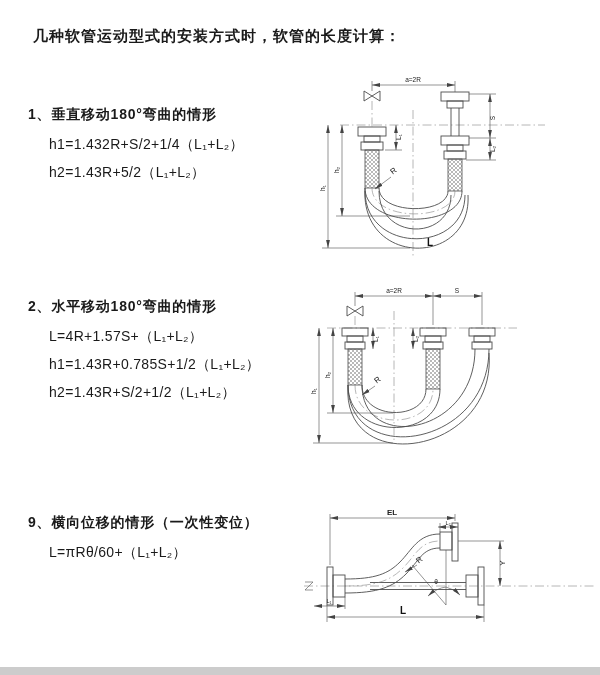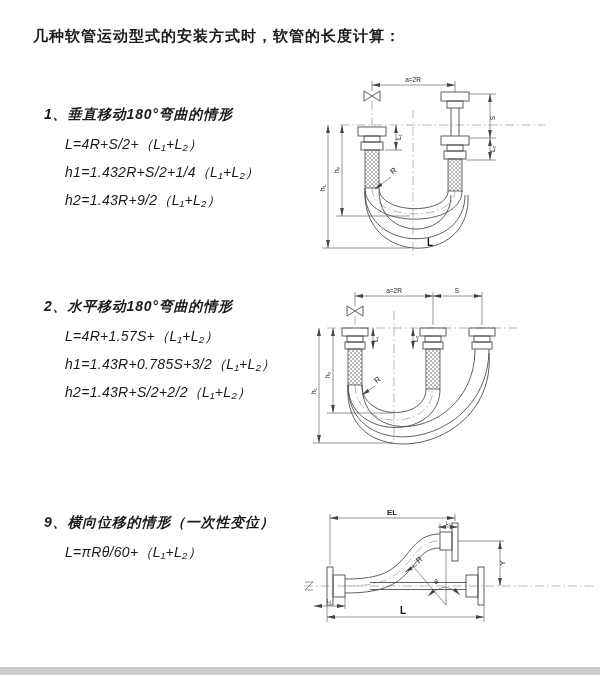--- a/index.html
+++ b/index.html
@@ -6,21 +6,21 @@
   .page{
     position:relative;width:600px;height:675px;background:#ffffff;
     overflow:hidden;
     font-family:"Liberation Sans","DejaVu Sans",sans-serif;
     color:#1a1a1a;
   }
   .title{
     position:absolute;left:33px;top:27px;
     font-size:15px;font-weight:700;letter-spacing:1px;
   }
-  .sec{position:absolute;left:44px;width:290px;font-style:italic;}
+  .sec{position:absolute;left:28px;width:290px;}
   .sec .heading{font-size:14px;font-weight:700;letter-spacing:0.8px;height:30px;}
   .sec .formula{font-size:14px;letter-spacing:0.3px;padding-left:21px;height:28px;}
   .diag{position:absolute;}
   
   .obj{stroke:#4d4d4d;stroke-width:0.9;fill:none;}
   .thin{stroke:#4d4d4d;stroke-width:0.6;fill:none;}
   .cl{stroke:#7a7a7a;stroke-width:0.55;fill:none;stroke-dasharray:9 3 1.5 3;}
   .braid{stroke:#4d4d4d;stroke-width:0.8;}
   .dlabel{font-family:"Liberation Sans","DejaVu Sans",sans-serif;font-size:6.5px;fill:#222;}
   .dlabel-md{font-family:"Liberation Sans","DejaVu Sans",sans-serif;font-size:8px;fill:#222;}
@@ -29,23 +29,22 @@
 </style>
 </head>
 <body>
 
 <div class="page">
 
   <div class="title">几种软管运动型式的安装方式时，软管的长度计算：</div>
 
   <div class="sec" style="top:106px">
     <div class="heading">1、垂直移动180°弯曲的情形</div>
-    <div class="formula">L=4R+S/2+（L₁+L₂）</div>
     <div class="formula">h1=1.432R+S/2+1/4（L₁+L₂）</div>
-    <div class="formula">h2=1.43R+9/2（L₁+L₂）</div>
+    <div class="formula">h2=1.43R+5/2（L₁+L₂）</div>
   </div>
 
   <svg class="diag" style="left:310px;top:70px" width="280" height="190" viewBox="0 0 280 190" role="img">
     <defs>
       <marker id="ar1" markerUnits="userSpaceOnUse" markerWidth="8" markerHeight="5" refX="8" refY="2.5" orient="auto-start-reverse">
         <path d="M0,0.6 L8,2.5 L0,4.4 Z" fill="#444"></path>
       </marker>
       <pattern id="hx1" width="4" height="4" patternUnits="userSpaceOnUse">
         <path d="M0,4 L4,0 M0,0 L4,4" stroke="#8a8a8a" stroke-width="0.6"></path>
       </pattern>
@@ -118,22 +117,22 @@
       <line class="thin" x1="81" y1="107" x2="65" y2="119" marker-end="url(#ar1)"></line>
       <text class="dlabel-md" x="85" y="103" text-anchor="middle" transform="rotate(-38 85 103)">R</text>
 
       <text class="dlabel-lg" x="120" y="176" text-anchor="middle">L</text>
     </g>
   </svg>
 
   <div class="sec" style="top:298px">
     <div class="heading">2、水平移动180°弯曲的情形</div>
     <div class="formula">L=4R+1.57S+（L₁+L₂）</div>
-    <div class="formula">h1=1.43R+0.785S+3/2（L₁+L₂）</div>
-    <div class="formula">h2=1.43R+S/2+2/2（L₁+L₂）</div>
+    <div class="formula">h1=1.43R+0.785S+1/2（L₁+L₂）</div>
+    <div class="formula">h2=1.43R+S/2+1/2（L₁+L₂）</div>
   </div>
 
   <svg class="diag" style="left:305px;top:283px" width="290" height="175" viewBox="0 0 290 175" role="img">
     <defs>
       <marker id="ar2" markerUnits="userSpaceOnUse" markerWidth="8" markerHeight="5" refX="8" refY="2.5" orient="auto-start-reverse">
         <path d="M0,0.6 L8,2.5 L0,4.4 Z" fill="#444"></path>
       </marker>
       <pattern id="hx2" width="4" height="4" patternUnits="userSpaceOnUse">
         <path d="M0,4 L4,0 M0,0 L4,4" stroke="#8a8a8a" stroke-width="0.6"></path>
       </pattern>

